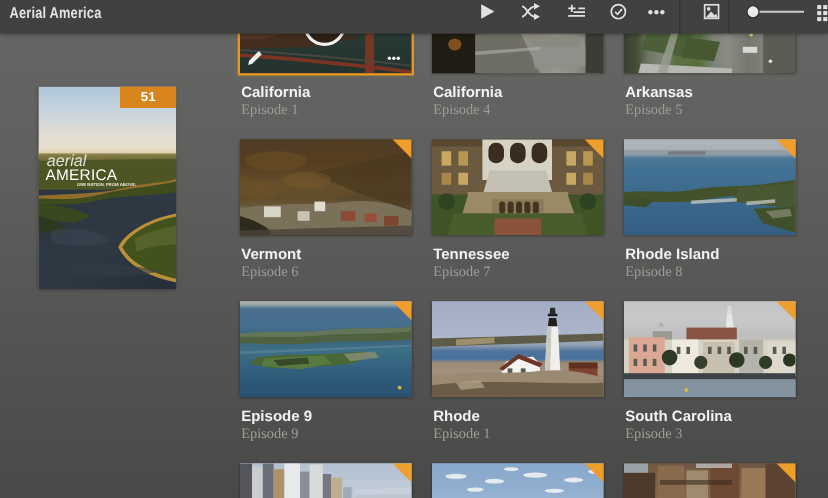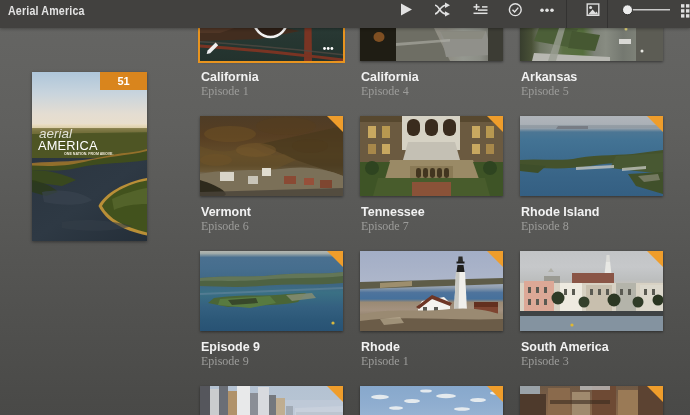--- a/index.html
+++ b/index.html
@@ -225,21 +225,21 @@
       <circle cx="118" cy="51" r="5.5" fill="#303c28"></circle>
       <circle cx="138" cy="49" r="5.5" fill="#2a3622"></circle>
       <rect x="0" y="60" width="143" height="5" fill="#3e4244"></rect>
       <rect x="0" y="65" width="143" height="15" fill="#8493a0"></rect>
       <circle cx="52" cy="74" r="1.6" fill="#e0b830"></circle>
     </svg>
     <div class="tri"></div>
   </div>
   <div class="title" style="left:201px;top:340px">Episode 9</div>
   <div class="title" style="left:361px;top:340px">Rhode</div>
-  <div class="title" style="left:521px;top:340px">South America</div>
+  <div class="title" style="left:521px;top:340px">South Carolina</div>
   <div class="epis" style="left:201px;top:354px">Episode 9</div>
   <div class="epis" style="left:361px;top:354px">Episode 1</div>
   <div class="epis" style="left:521px;top:354px">Episode 3</div>
 
   <div class="cell art-bost" style="left:200px;top:386px">
     <svg width="143" height="80">
       <rect x="0" y="0" width="10" height="80" fill="#55565c"></rect>
       <rect x="10" y="3" width="9" height="80" fill="#caccce"></rect>
       <rect x="19" y="0" width="9" height="80" fill="#6a6e76"></rect>
       <rect x="28" y="5" width="9" height="80" fill="#b0926a"></rect>

